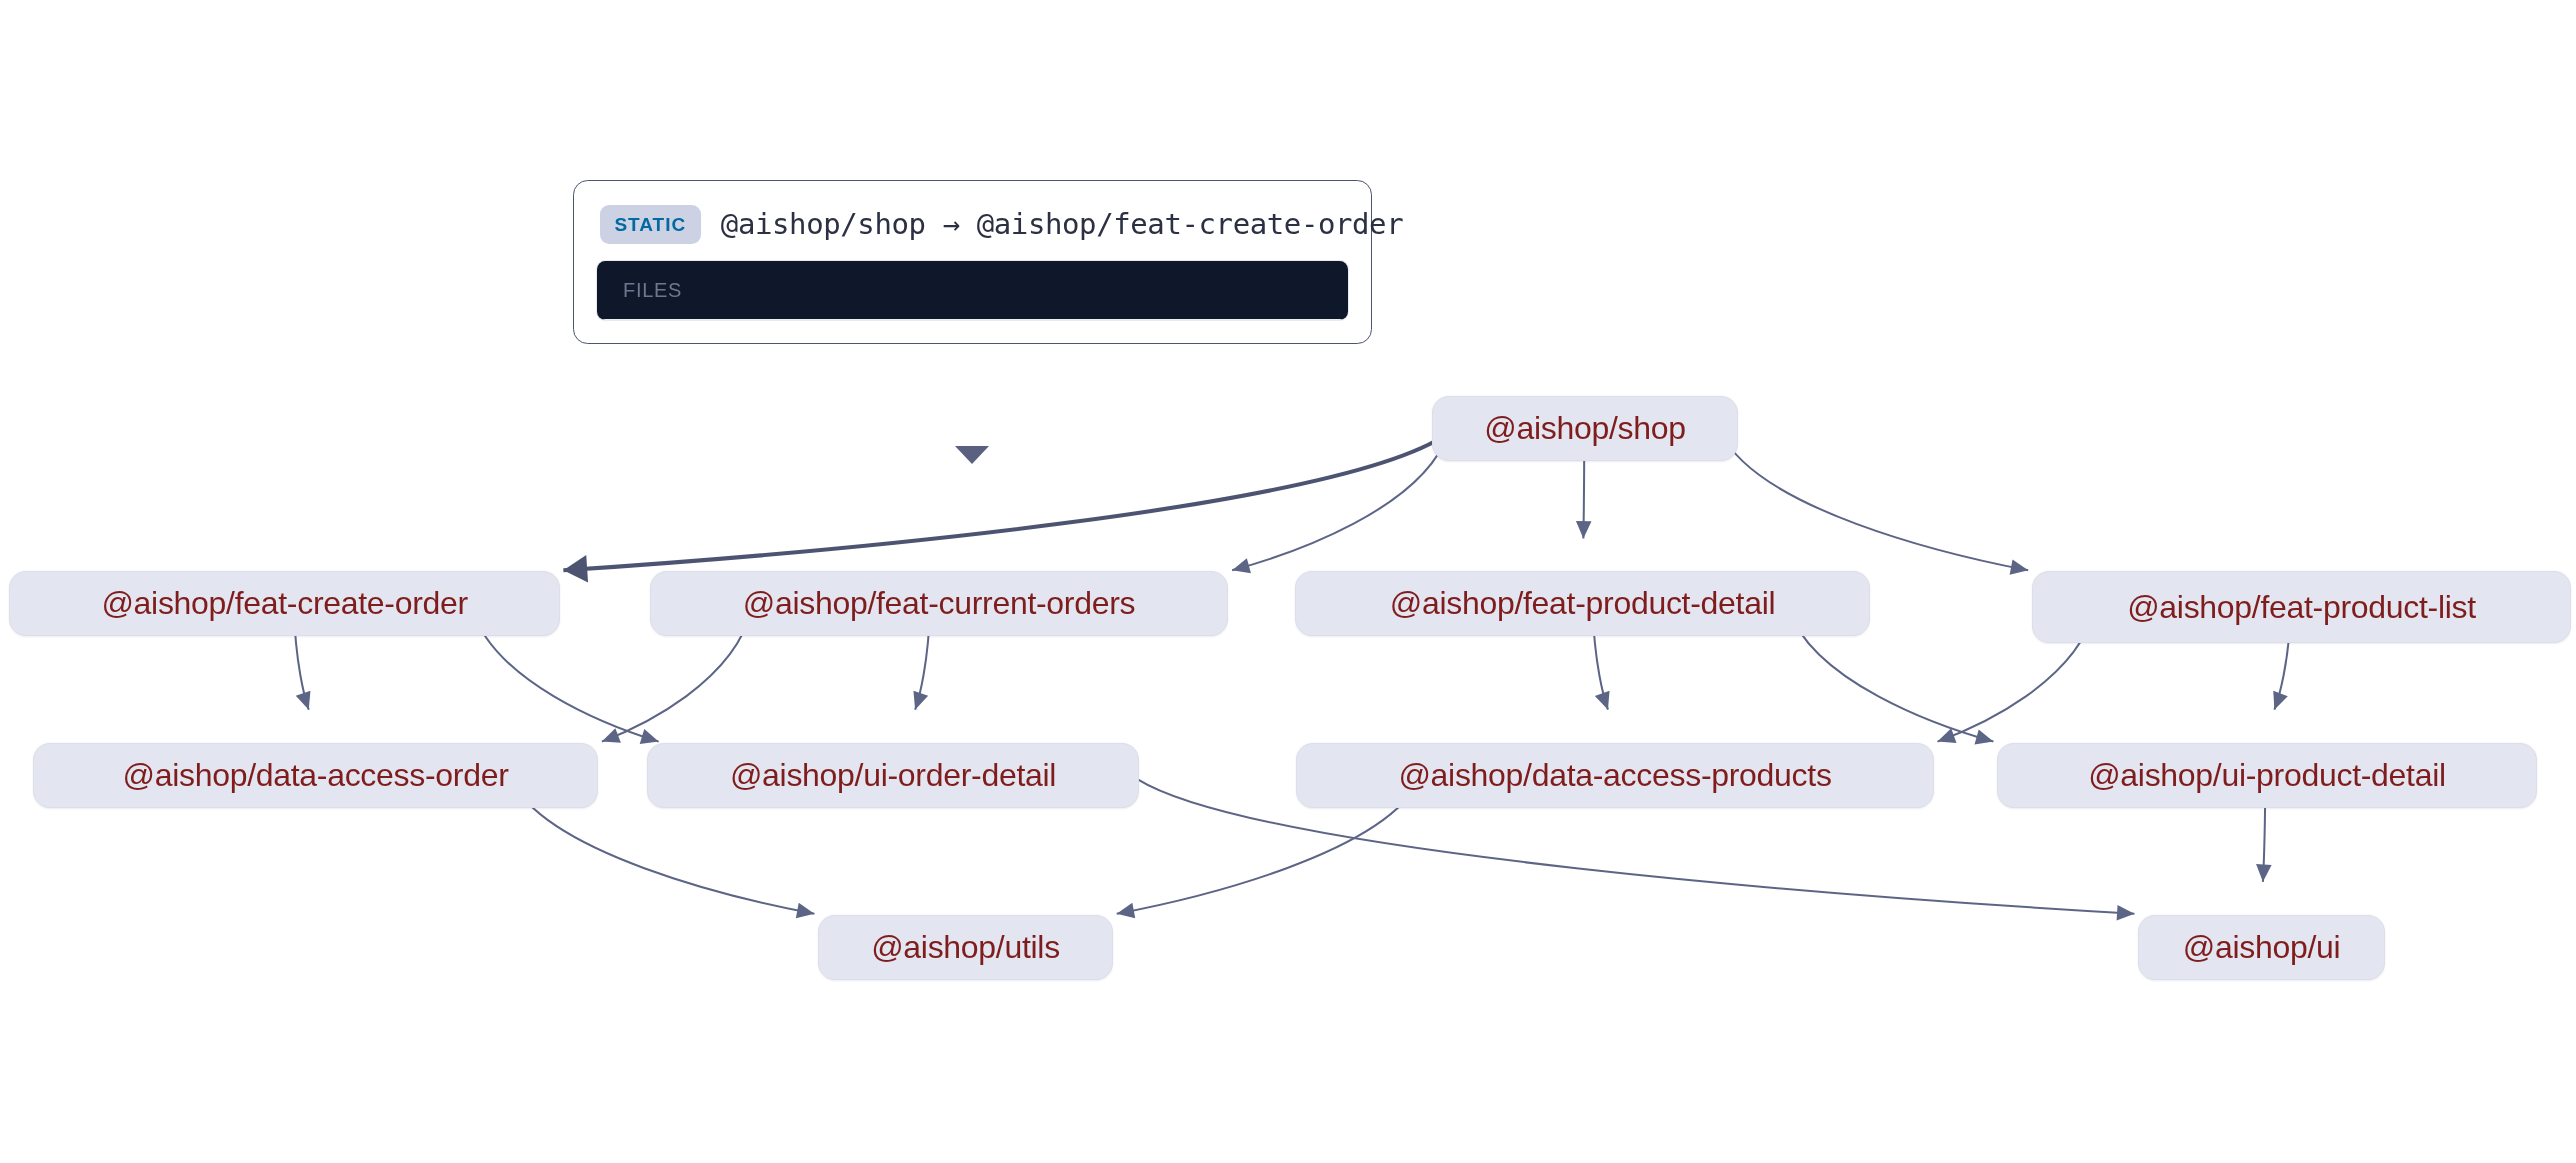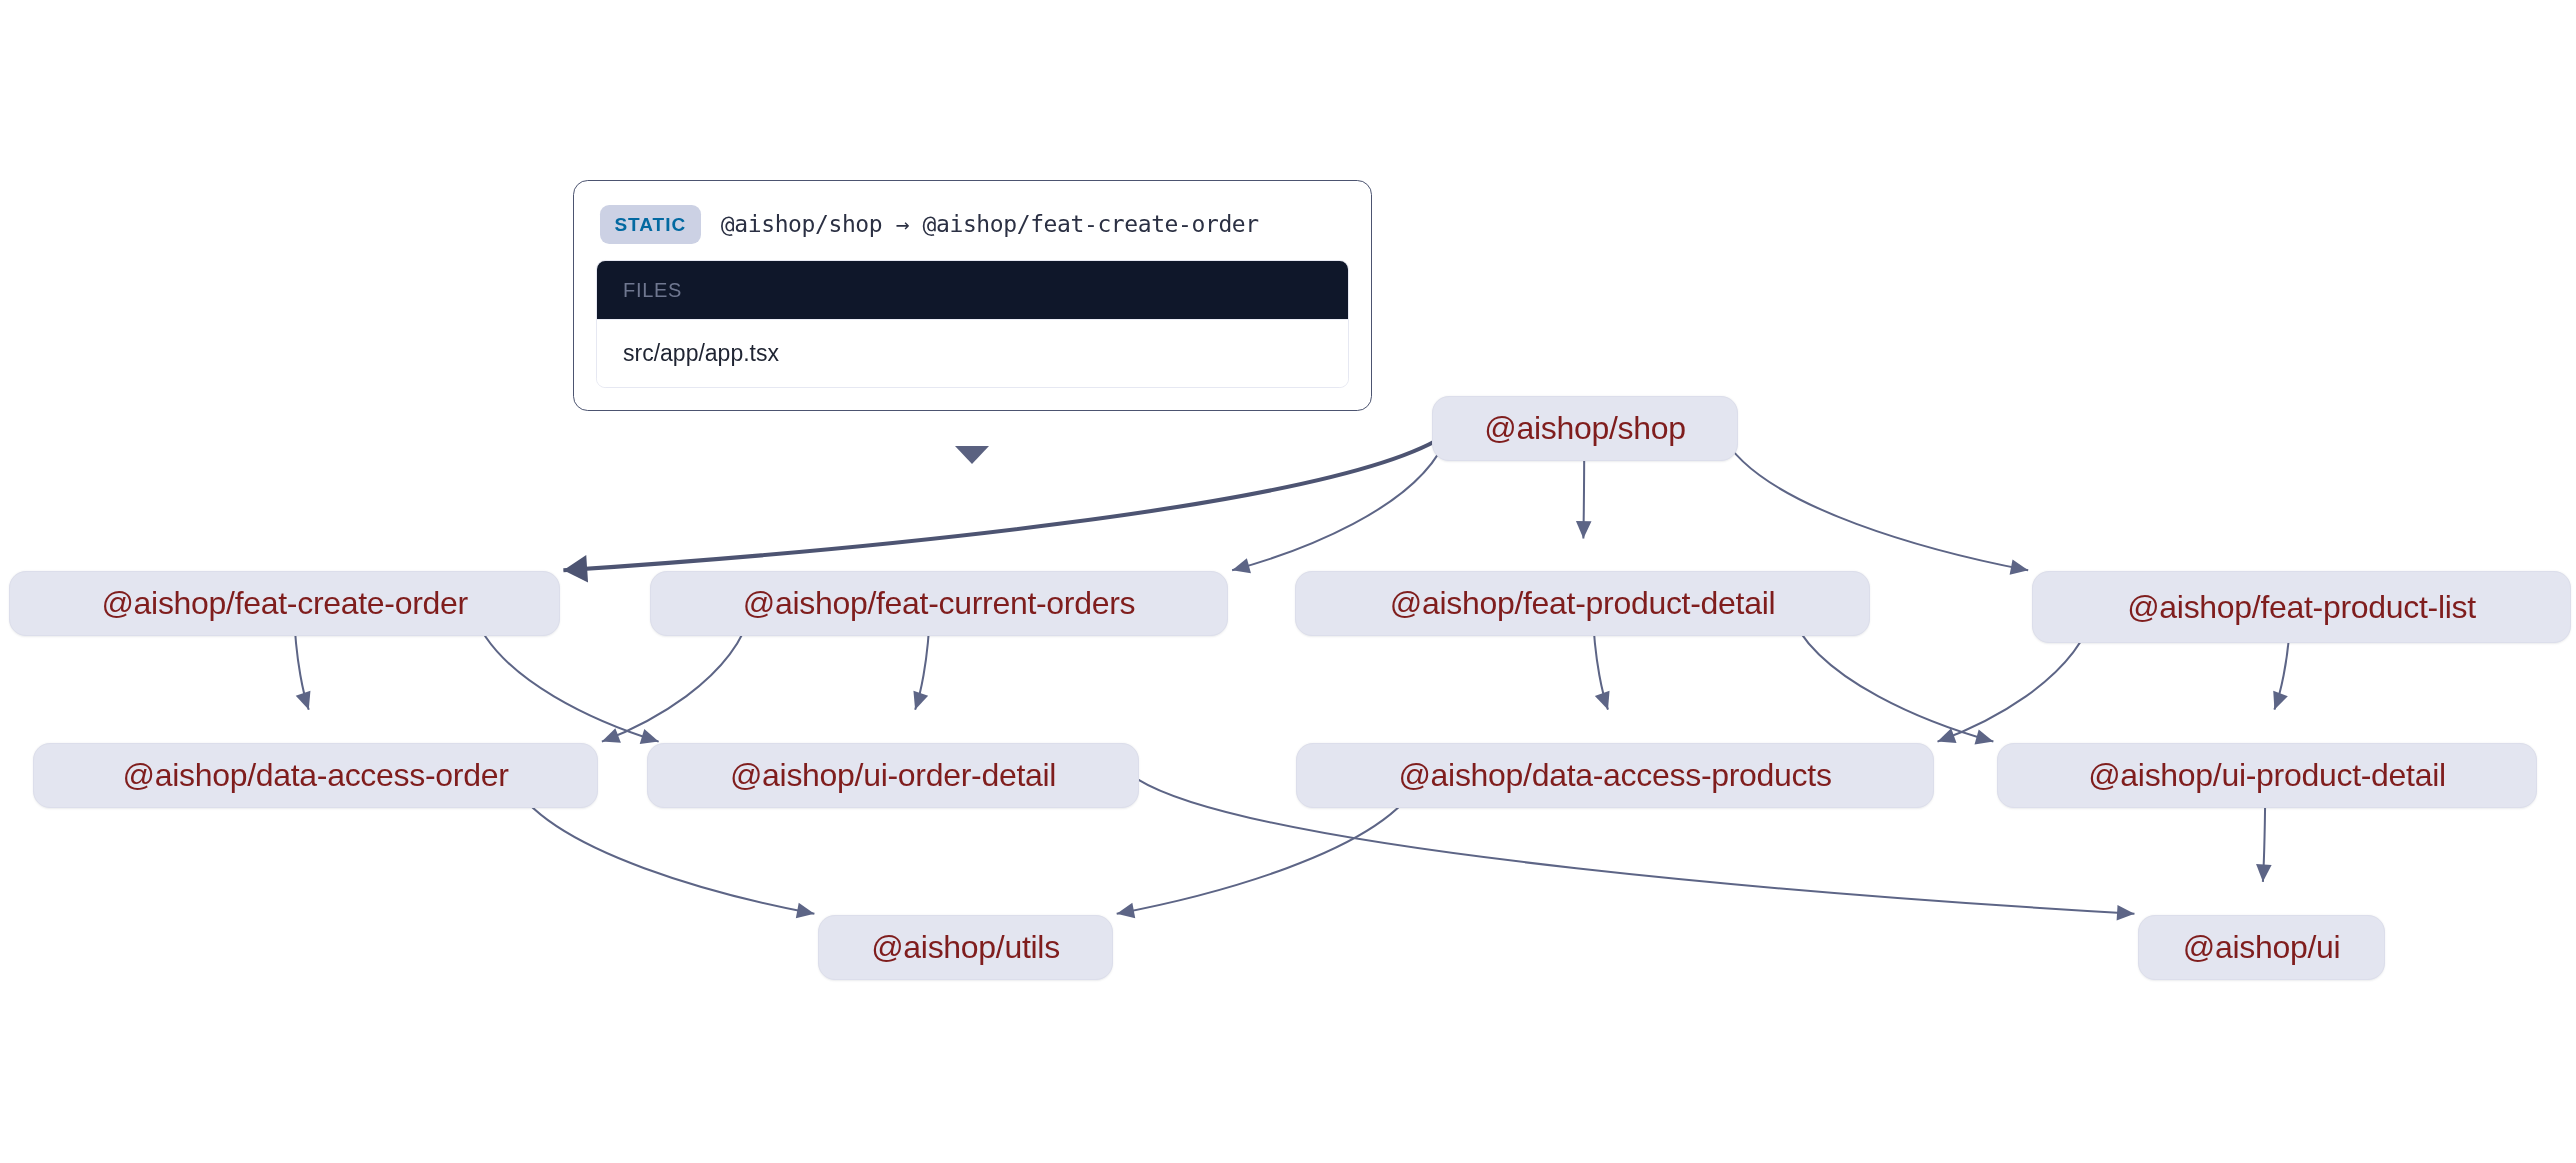--- a/index.html
+++ b/index.html
@@ -102,21 +102,21 @@
     color: #0369a1;
     border-radius: 9.2px;
     padding: 10px 14.7px;
     font-size: 19px;
     font-weight: bold;
     letter-spacing: 1px;
     line-height: 1;
   }
   .tt-title {
     font-family: "DejaVu Sans Mono", "Liberation Mono", monospace;
-    font-size: 23px;
+    font-size: 29px;
     color: #2b3043;
     letter-spacing: -0.4px;
     white-space: nowrap;
   }
   .tt-panel {
     border: 0.9px solid #e6e8f2;
     border-radius: 9.2px;
     overflow: hidden;
     background: #ffffff;
   }
@@ -215,18 +215,17 @@
 
   <div id="tooltip-pointer"></div>
 
   <div id="tooltip">
     <div class="tt-header">
       <span class="tt-badge">STATIC</span>
       <span class="tt-title">@aishop/shop → @aishop/feat-create-order</span>
     </div>
     <div class="tt-panel">
       <div class="tt-panel-head">FILES</div>
-      <div class="tt-panel-row">src/app/app.tsx</div>
     </div>
   </div>
 
 </div>
 
 
 </body></html>

